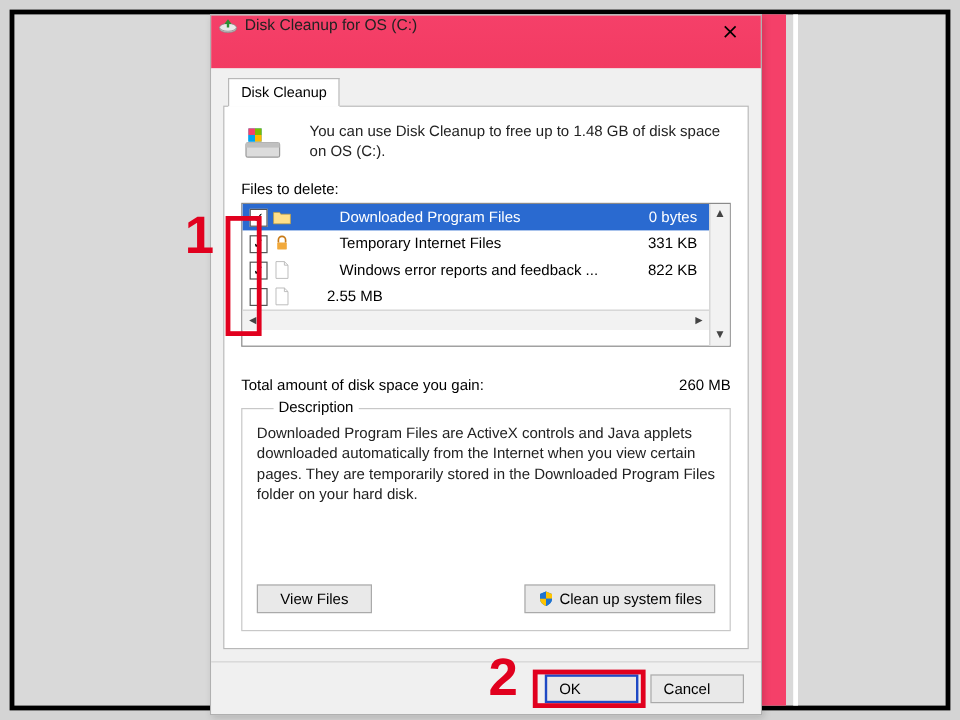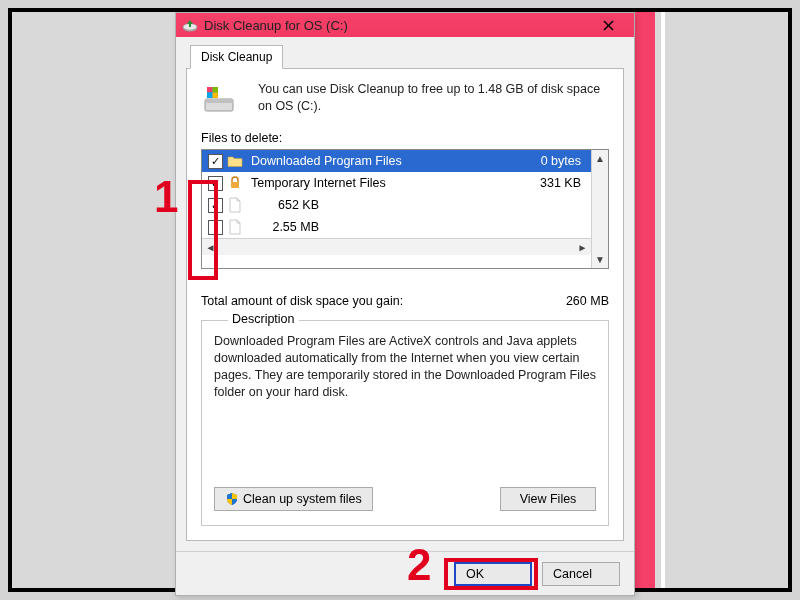--- a/index.html
+++ b/index.html
@@ -28,23 +28,23 @@
   .dialog {
     position:absolute;
     left:163px; top:0;
     width:460px; height:584px;
     background:#f0f0f0;
     border:1px solid #b0b0b0;
     box-shadow:2px 2px 6px rgba(0,0,0,0.15);
     display:flex; flex-direction:column;
   }
   .titlebar {
-    height:24px;
+    height:44px;
     background:linear-gradient(#f54069,#f23b62);
-    display:flex; align-items:center;
+    display:flex; align-items:flex-start;
     padding:0 6px;
     font-size:13px;
     color:#222;
   }
   .titlebar .tb-icon {
     width:16px; height:16px; margin-right:6px;
     display:inline-block;
   }
   .titlebar .tb-icon svg { width:16px; height:16px; }
   .titlebar .title-text { flex:1; }
@@ -115,21 +115,21 @@
   }
   .file-row .cb {
     width:15px; height:15px; border:1px solid #555; background:#fff;
     display:flex; align-items:center; justify-content:center;
     font-size:11px; color:#000;
     cursor:pointer;
   }
   .file-row .row-ico {
     width:16px; height:16px; display:inline-flex; align-items:center; justify-content:center;
   }
-  .file-row .row-name { flex:1; padding:0 4px; white-space:nowrap; overflow:hidden; text-overflow:ellipsis; }
+  .file-row .row-name { flex:1; padding:0 4px; white-space:nowrap; overflow:hidden; text-overflow:ellipsis;margin-left:32px; }
   .file-row .row-size { width:82px; text-align:right; padding-right:10px; white-space:nowrap; }
   .vscroll {
     width:17px; background:#f2f2f2; border-left:1px solid #d0d0d0;
     display:flex; flex-direction:column;
   }
   .vscroll .arrow {
     height:17px; display:flex; align-items:center; justify-content:center;
     font-size:10px; color:#444; cursor:pointer;
   }
   .vscroll .track { flex:1; }
@@ -293,21 +293,22 @@
               <span class="row-size">331 KB</span>
             </div>
             <div class="file-row">
               <span class="cb">✓</span>
               <span class="row-ico">
                 <svg viewBox="0 0 16 16">
                     <path d="M3 1h7l3 3v11H3z" fill="#fff" stroke="#bbb" stroke-width="0.8"></path>
                     <path d="M10 1v3h3" fill="none" stroke="#bbb" stroke-width="0.8"></path>
                   </svg>
               </span>
-              <span class="row-size">652 KB</span>
+              <span class="row-name">Windows error reports and feedback ...</span>
+              <span class="row-size">822 KB</span>
             </div>
             <div class="file-row">
               <span class="cb"></span>
               <span class="row-ico">
                 <svg viewBox="0 0 16 16">
                     <path d="M3 1h7l3 3v11H3z" fill="#fff" stroke="#bbb" stroke-width="0.8"></path>
                     <path d="M10 1v3h3" fill="none" stroke="#bbb" stroke-width="0.8"></path>
                   </svg>
               </span>
               <span class="row-size">2.55 MB</span>
@@ -327,35 +328,35 @@
 
         <div class="total-row">
           <span class="total-label">Total amount of disk space you gain:</span>
           <span class="total-val">260 MB</span>
         </div>
 
         <div class="group">
           <div class="group-title">Description</div>
           <div class="desc-text">Downloaded Program Files are ActiveX controls and Java applets downloaded automatically from the Internet when you view certain pages. They are temporarily stored in the Downloaded Program Files folder on your hard disk.</div>
           <div class="group-buttons">
+            <div class="btn" style="min-width:96px; justify-content:center;">
+              <span>View Files</span>
+            </div>
             <div class="btn">
               <span class="shield-ico">
                 <svg viewBox="0 0 14 14">
                   <path d="M7 1 L12 3 V7c0 3-2.3 5-5 6C4.3 12 2 10 2 7V3z" fill="#1f74d0"></path>
                   <path d="M7 1 L12 3 V7H7z" fill="#ffc400"></path>
                   <path d="M7 7 H2 V3 L7 1z" fill="#1f74d0"></path>
                   <path d="M7 7 H12 c0 3-2.3 5-5 6z" fill="#1f74d0"></path>
                   <path d="M7 7 V13 C4.3 12 2 10 2 7z" fill="#ffc400"></path>
                 </svg>
               </span>
               <span>Clean up system files</span>
             </div>
-            <div class="btn" style="min-width:96px; justify-content:center;">
-              <span>View Files</span>
-            </div>
           </div>
         </div>
 
       </div>
     </div>
 
     <div class="footer">
       <div class="btn primary">
         <span>OK</span>
       </div>

